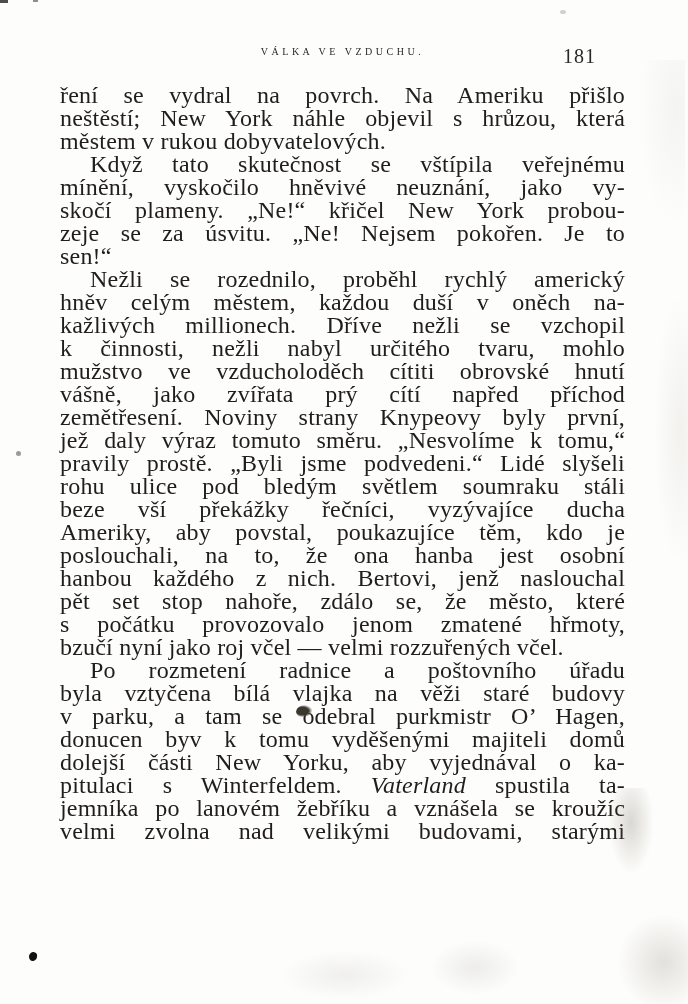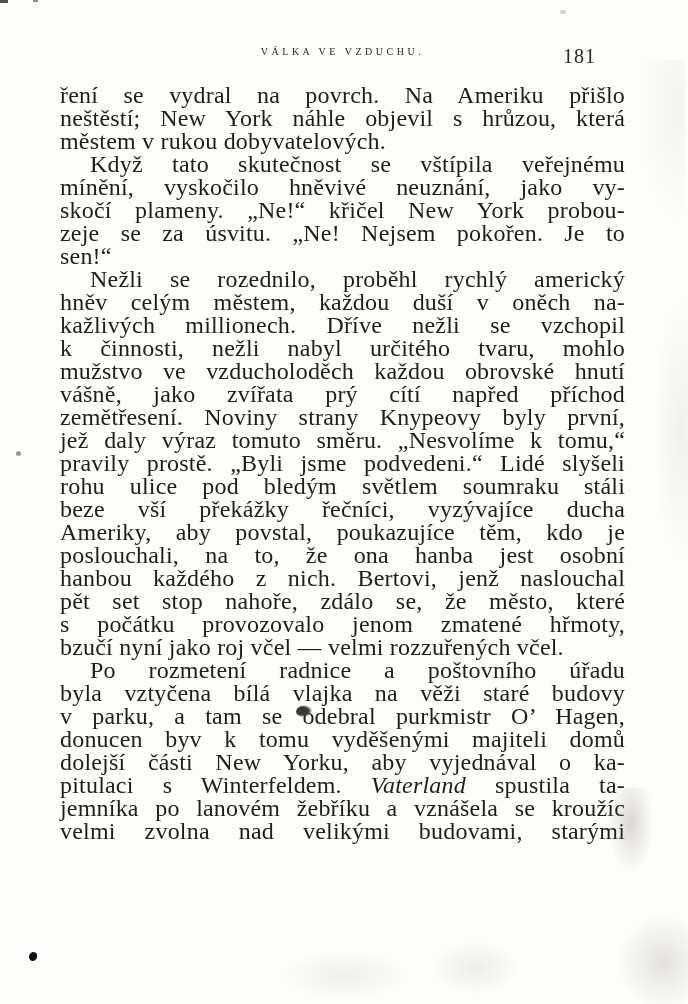--- a/index.html
+++ b/index.html
@@ -112,21 +112,21 @@
         <div class="line justify"><span>mínění, vyskočilo hněvivé neuznání, jako vy-</span></div>
         <div class="line justify"><span>skočí plameny. „Ne!“ křičel New York probou-</span></div>
         <div class="line justify"><span>zeje se za úsvitu. „Ne! Nejsem pokořen. Je to</span></div>
         <div class="line"><span>sen!“</span></div>
       </div>
       <div class="paragraph">
         <div class="line justify indent"><span>Nežli se rozednilo, proběhl rychlý americký</span></div>
         <div class="line justify"><span>hněv celým městem, každou duší v oněch na-</span></div>
         <div class="line justify"><span>kažlivých millionech. Dříve nežli se vzchopil</span></div>
         <div class="line justify"><span>k činnosti, nežli nabyl určitého tvaru, mohlo</span></div>
-        <div class="line justify"><span>mužstvo ve vzducholoděch každou obrovské hnutí</span></div>
+        <div class="line justify"><span>mužstvo ve vzducholoděch cítiti obrovské hnutí</span></div>
         <div class="line justify"><span>vášně, jako zvířata prý cítí napřed příchod</span></div>
         <div class="line justify"><span>zemětřesení. Noviny strany Knypeovy byly první,</span></div>
         <div class="line justify"><span>jež daly výraz tomuto směru. „Nesvolíme k tomu,“</span></div>
         <div class="line justify"><span>pravily prostě. „Byli jsme podvedeni.“ Lidé slyšeli</span></div>
         <div class="line justify"><span>rohu ulice pod bledým světlem soumraku stáli</span></div>
         <div class="line justify"><span>beze vší překážky řečníci, vyzývajíce ducha</span></div>
         <div class="line justify"><span>Ameriky, aby povstal, poukazujíce těm, kdo je</span></div>
         <div class="line justify"><span>poslouchali, na to, že ona hanba jest osobní</span></div>
         <div class="line justify"><span>hanbou každého z nich. Bertovi, jenž naslouchal</span></div>
         <div class="line justify"><span>pět set stop nahoře, zdálo se, že město, které</span></div>

